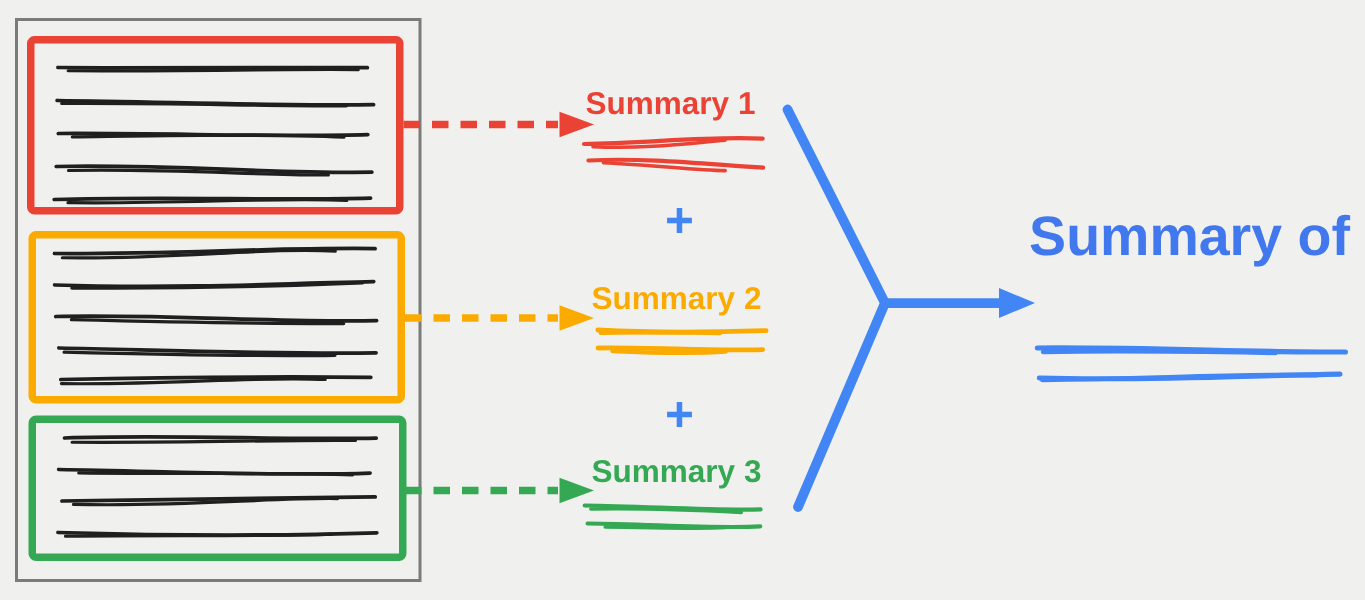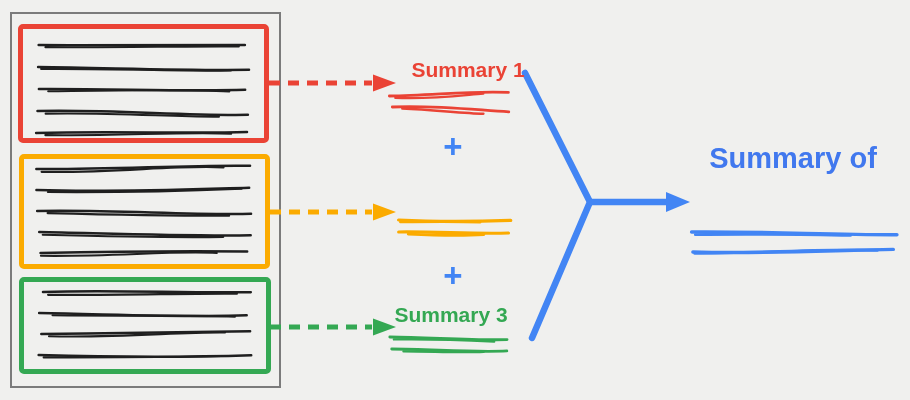--- a/index.html
+++ b/index.html
@@ -19,29 +19,29 @@
   .chunk{border-style:solid;border-width:5px;border-radius:5px;background:transparent;}
   .chunk-red{left:18px;top:24px;width:251px;height:119px;border-color:var(--red,#EA4335);}
   .chunk-yellow{left:19px;top:154px;width:251px;height:115px;border-color:var(--yellow,#FBAB00);}
   .chunk-green{left:19px;top:277px;width:252px;height:97px;border-color:var(--green,#34A853);}
   svg.fig{position:absolute;left:0;top:0;width:910px;height:400px;z-index:2;}
   .label{
     position:absolute;z-index:3;text-align:center;
     font-weight:700;letter-spacing:0;
   }
   .lab-sum{width:126px;font-size:21px;}
-  .lab-red{left:405px;top:58px;color:var(--red,#EA4335);}
+  .lab-red{left:384px;top:58px;color:var(--red,#EA4335);}
   .lab-yellow{left:388px;top:188px;color:var(--yellow,#FBAB00);}
   .lab-green{left:388px;top:303px;color:var(--green,#34A853);}
   .lab-plus{width:30px;font-size:33px;line-height:31px;color:var(--blue,#4285F4);}
   .plus-1{left:438px;top:131px;}
   .plus-2{left:438px;top:260px;}
   .lab-final{
     left:678px;top:140px;width:230px;
-    font-size:29px;line-height:36px;
+    font-size:37px;line-height:36px;
     color:var(--blue_text,#4178EE);
   }
   .s-ink{stroke:var(--ink,#1F1F1F);}
   .s-red{stroke:var(--red,#EA4335);}
   .s-yellow{stroke:var(--yellow,#FBAB00);}
   .s-green{stroke:var(--green,#34A853);}
   .s-blue{stroke:var(--blue,#4285F4);}
   .f-red{fill:var(--red,#EA4335);}
   .f-yellow{fill:var(--yellow,#FBAB00);}
   .f-green{fill:var(--green,#34A853);}
@@ -122,18 +122,19 @@
         <path d="M 403.46382081881166 351.3710317134857 C 435.5200446859002 351.53717042114585, 463.5692405696027 352.86408337717876, 483.60438048653305 351.7148967938498" class="s-green" stroke-width="2.38" fill="none" stroke-linecap="round"></path>
         <path d="M 691.5635097119957 232 C 762.45 231.35860502067953, 834.9 234.9782891466748, 896.9595708246343 234.70226315781474" class="s-blue" stroke-width="3.4" fill="none" stroke-linecap="round"></path>
         <path d="M 695.3426783373579 234.67907234840095 C 757.4027845712378 233.636711794883, 811.7053775258828 234.72070488799363, 850.4929439220577 235.3674138918519" class="s-blue" stroke-width="2.8899999999999997" fill="none" stroke-linecap="round"></path>
         <path d="M 692.863519701641 252 C 762.45 254.19551114249043, 834.9 250.25366479740478, 893.327712980099 249.4054246004671" class="s-blue" stroke-width="3.4" fill="none" stroke-linecap="round"></path>
         <path d="M 694.74420578219 253.39101168215277 C 767.8599871400744 252.63656689580532, 831.8362958282232 248.7100040493533, 877.533659176901 250.2570815575542" class="s-blue" stroke-width="2.8899999999999997" fill="none" stroke-linecap="round"></path>
       </g>
   </svg>
 
   <div class="label lab-sum lab-red">Summary 1</div>
   <div class="label lab-plus plus-1">+</div>
+  <div class="label lab-sum lab-yellow">Summary 2</div>
   <div class="label lab-plus plus-2">+</div>
   <div class="label lab-sum lab-green">Summary 3</div>
   <div class="label lab-final">
     <div>Summary of</div>
   </div>
 </div>
 
 </body></html>

